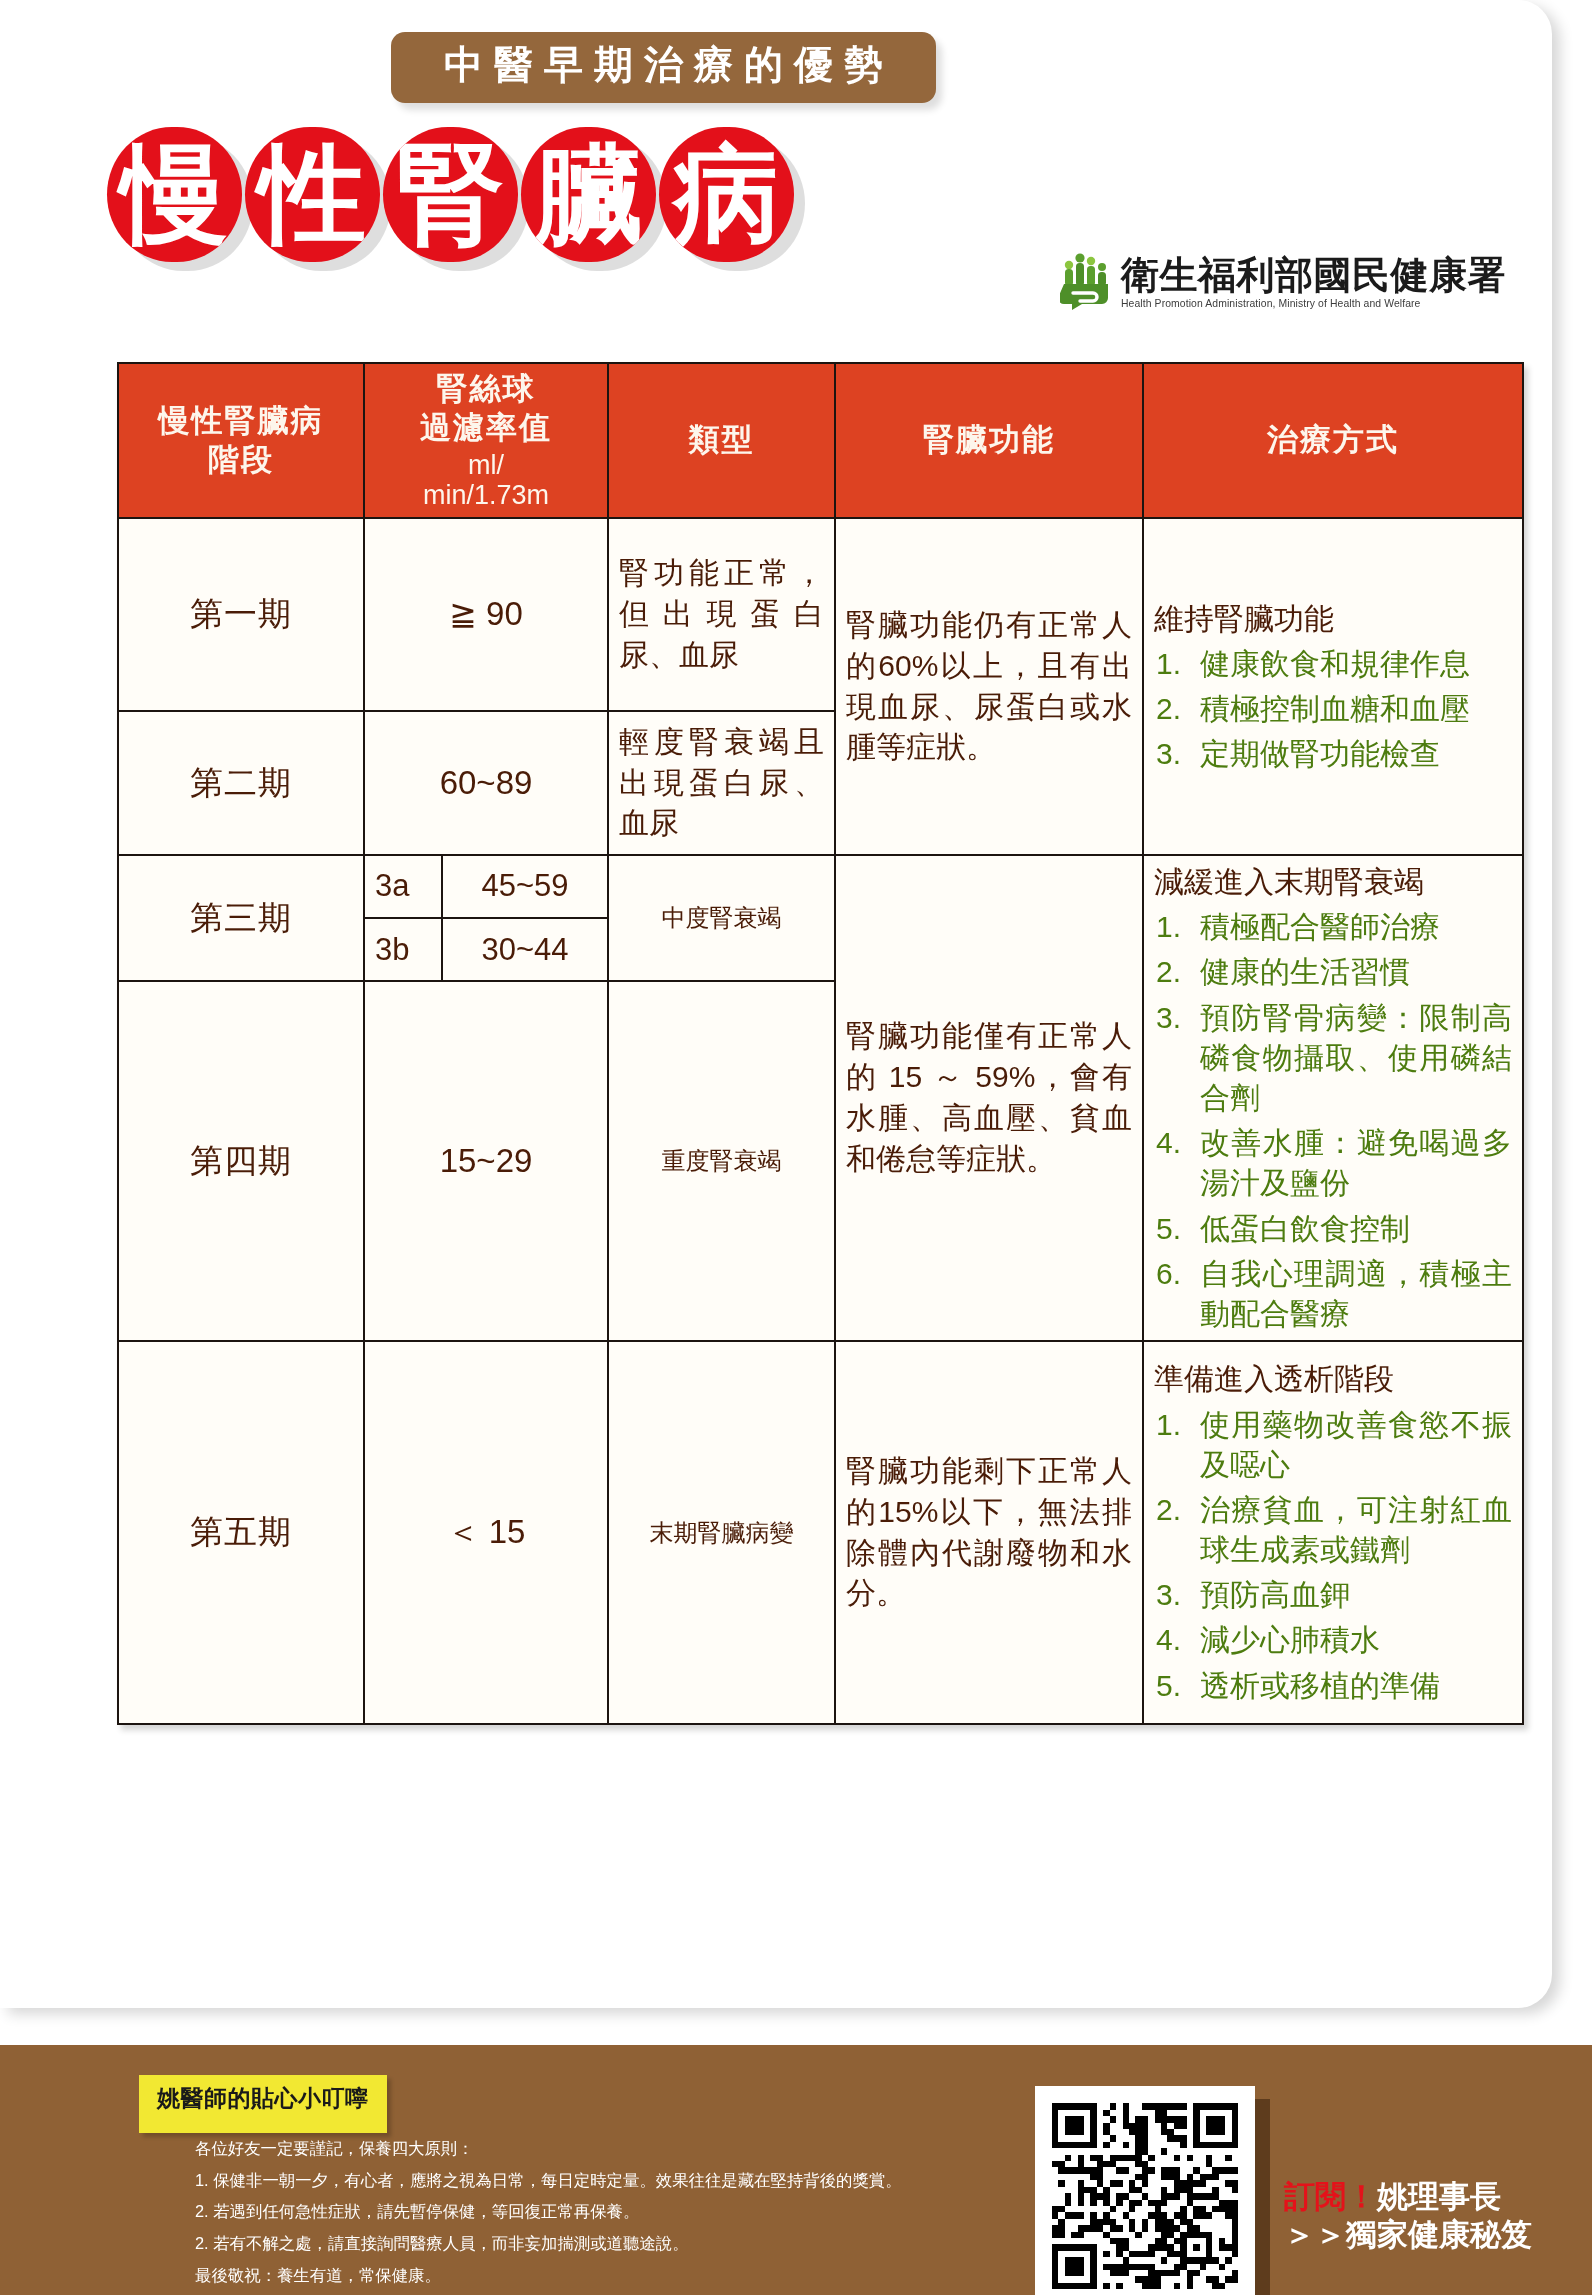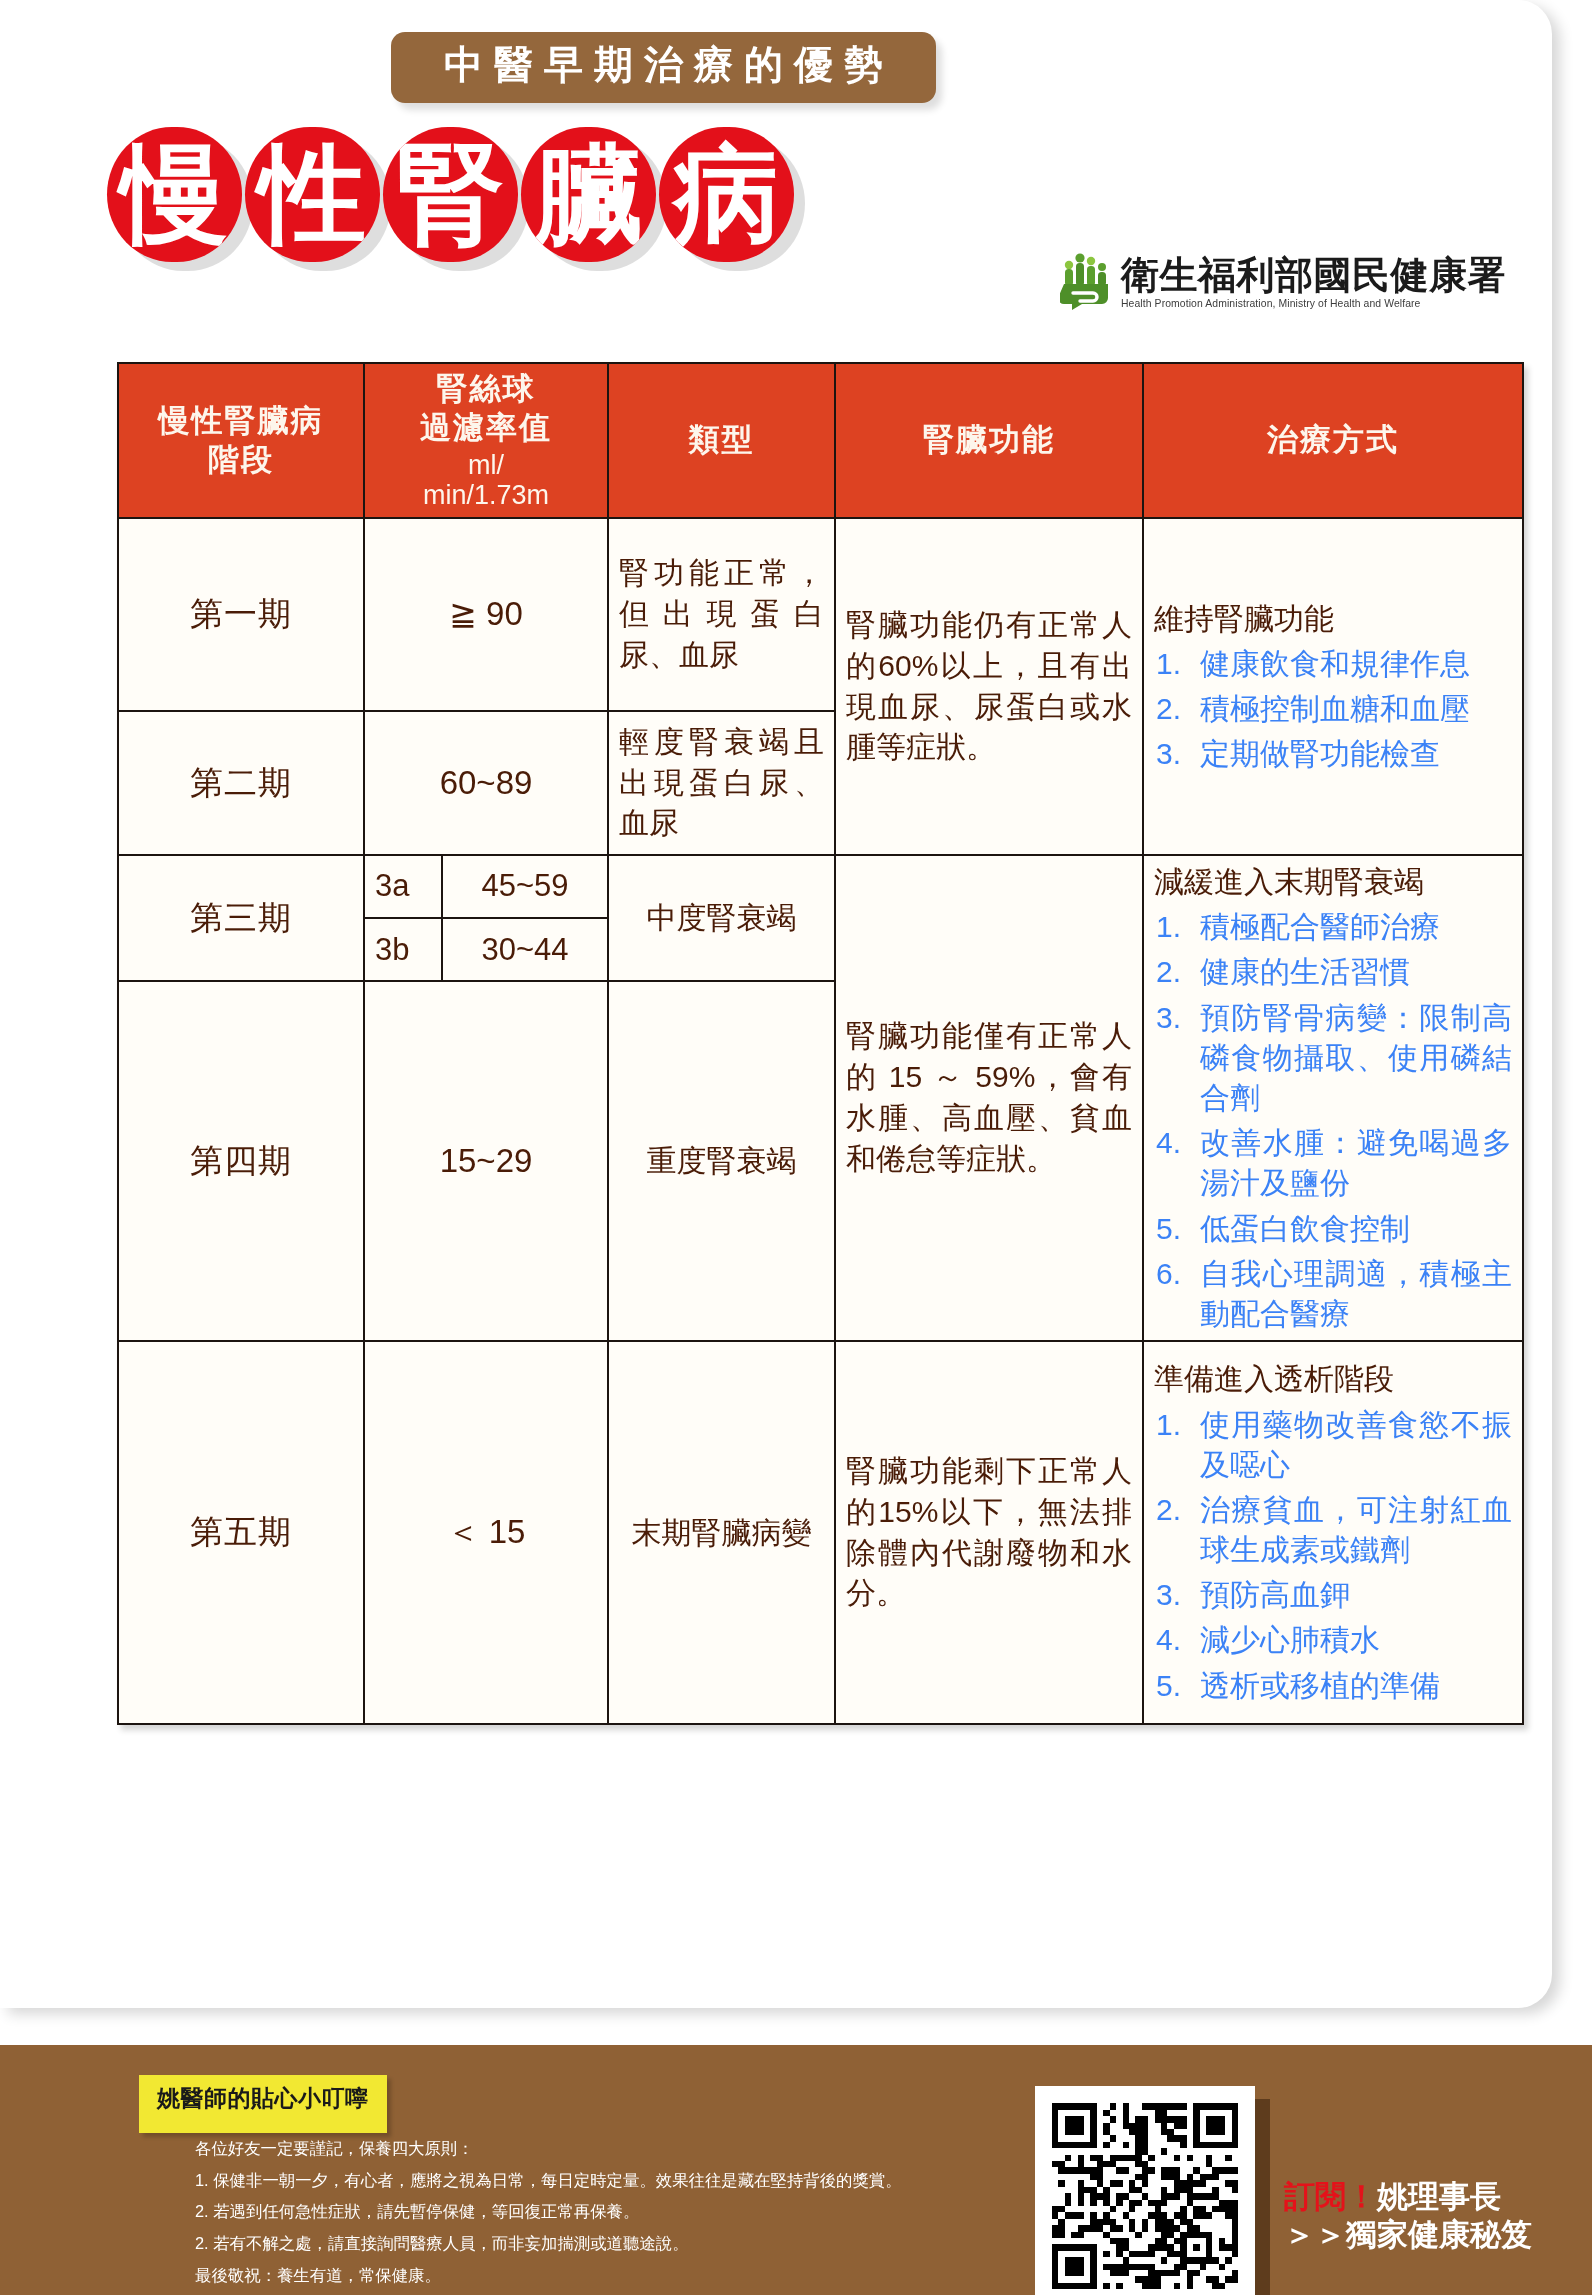--- a/index.html
+++ b/index.html
@@ -126,21 +126,21 @@
     line-height: 1.14;
     margin-top: 2px;
   }
   td {
     color: #4a1c07;
     font-size: 30px;
     line-height: 1.3;
   }
   td.stage { text-align: center; font-size: 33px; letter-spacing: 1px; }
   td.gfr   { text-align: center; font-size: 33px; }
-  td.type  { text-align: center; font-size: 30px; line-height: 1.34; }
+  td.type  { text-align: center; font-size: 24px; line-height: 1.34; }
   td.justify {
     text-align: justify;
     text-align-last: left;
     font-size: 30px;
     line-height: 1.36;
     padding: 6px 14px;
   }
   td.sub-lbl { text-align: left; font-size: 31px; width: 76px; }
   td.sub-val { text-align: center; font-size: 31px; }
 
@@ -156,21 +156,21 @@
     list-style: none;
     counter-reset: tx;
   }
   ol.tx li {
     counter-increment: tx;
     position: relative;
     padding-left: 46px;
     font-size: 30px;
     line-height: 1.34;
     margin-top: 5px;
-    color: #3b82f6;
+    color: #4d7c0f;
     text-align: justify;
     text-align-last: left;
   }
   ol.tx li::before {
     content: counter(tx) ".";
     position: absolute;
     left: 2px; top: 0;
     font-size: 30px;
   }
 

